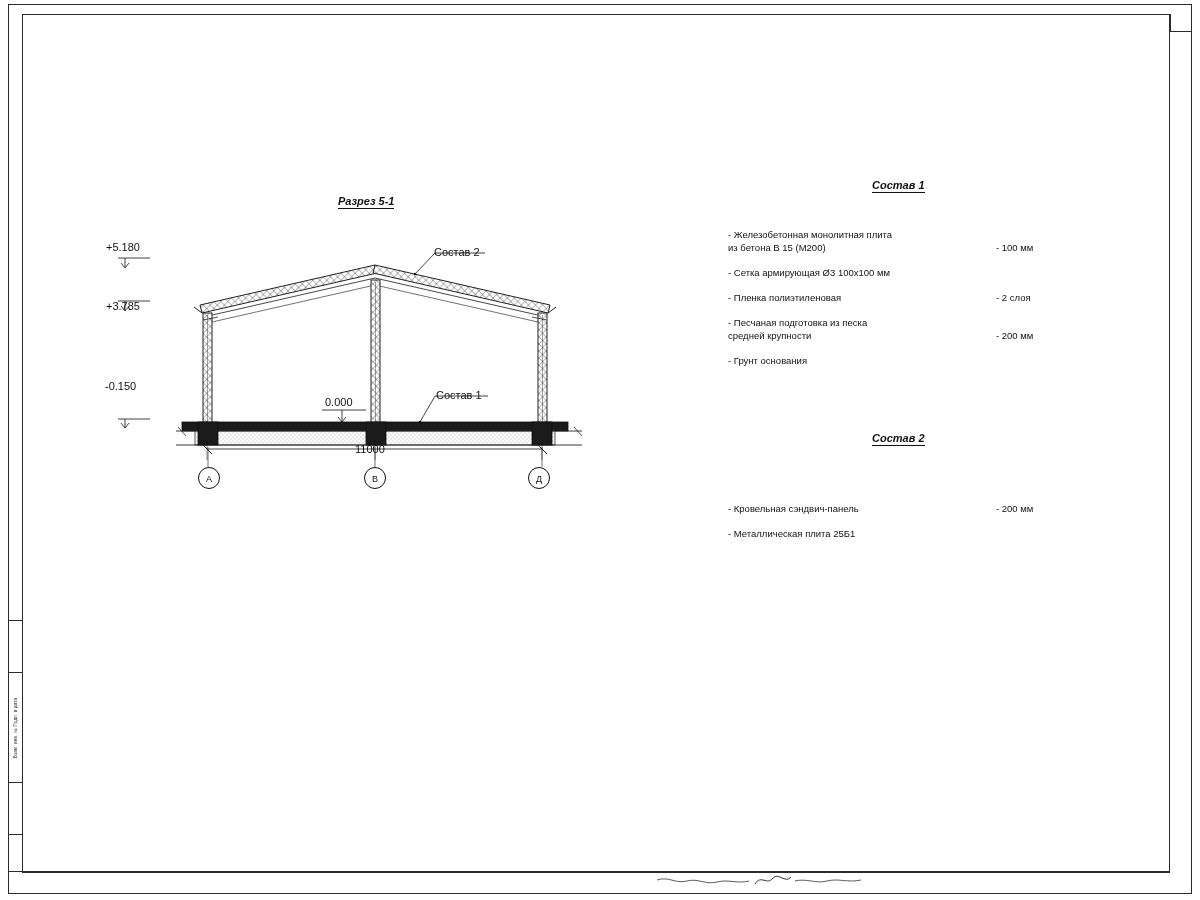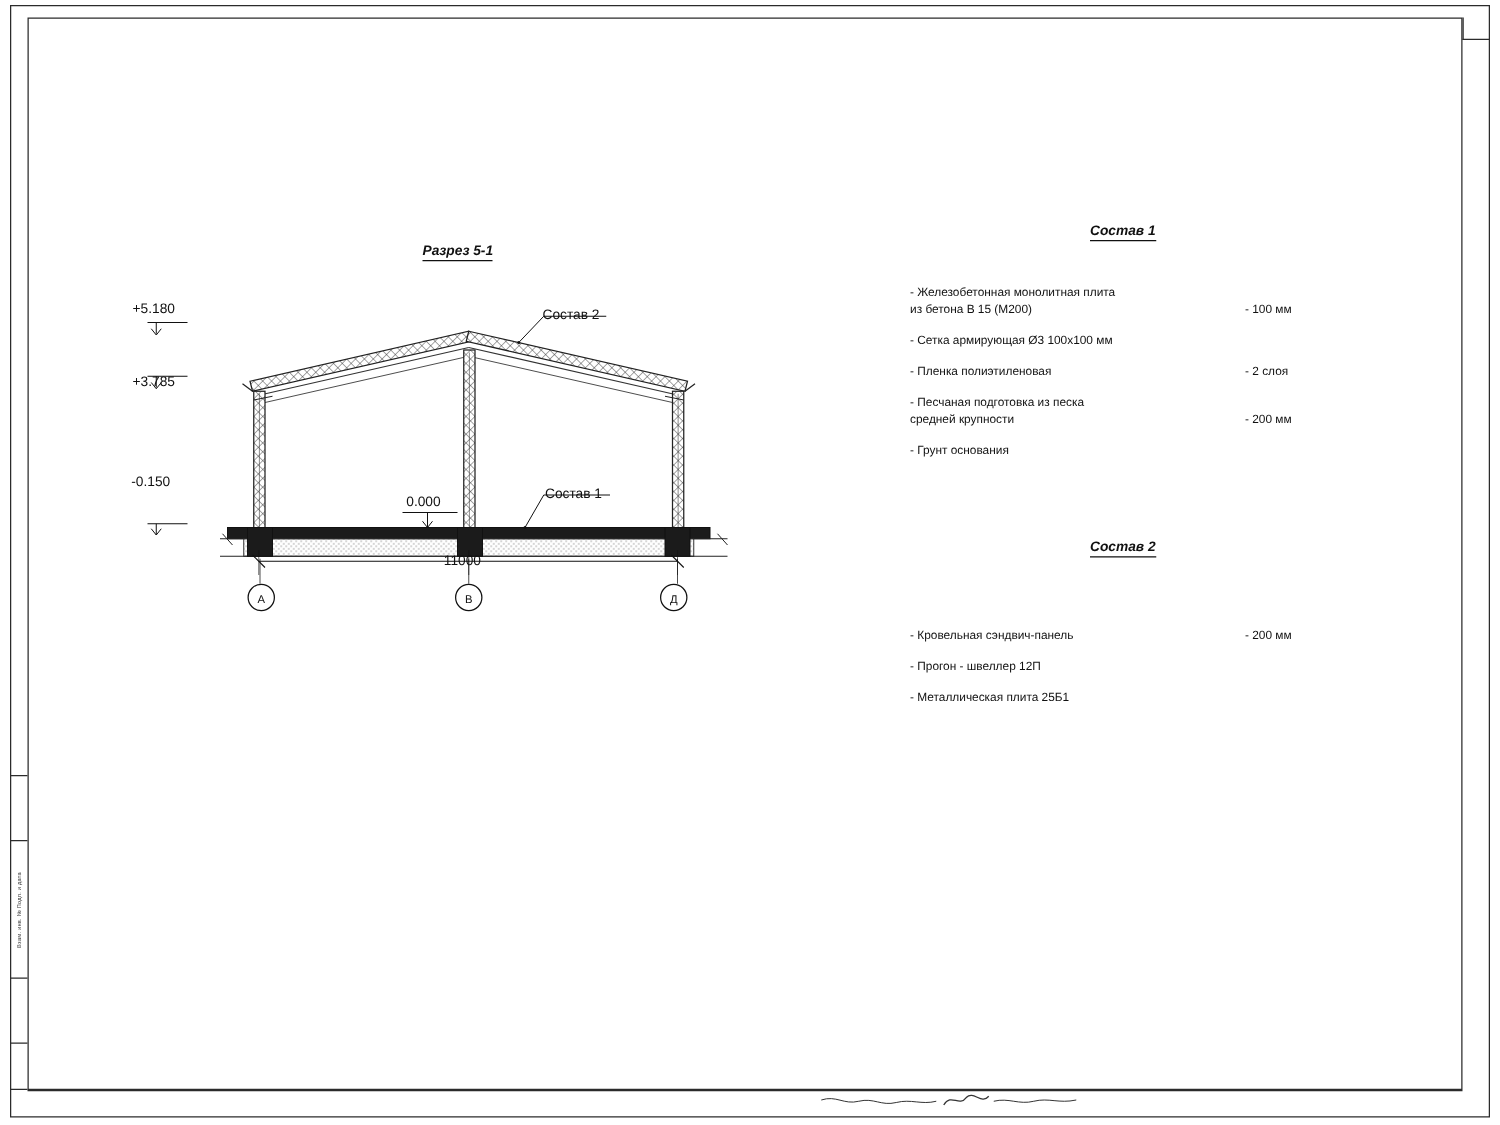--- a/index.html
+++ b/index.html
@@ -343,22 +343,18 @@
     </div>
   </div>
 
   <div class="section-title" id="title-sostav2">Состав 2</div>
   <div class="spec" id="spec2">
     <div class="spec-row">
       <span class="txt">- Кровельная сэндвич-панель</span>
       <span class="val">- 200 мм</span>
     </div>
     <div class="spec-row">
-      <span class="txt">- Прогон - швеллер 12П</span>
-      <span class="val"></span>
-    </div>
-    <div class="spec-row">
       <span class="txt">- Металлическая плита 25Б1</span>
       <span class="val"></span>
     </div>
   </div>
 
 </div>
 
 </body></html>

